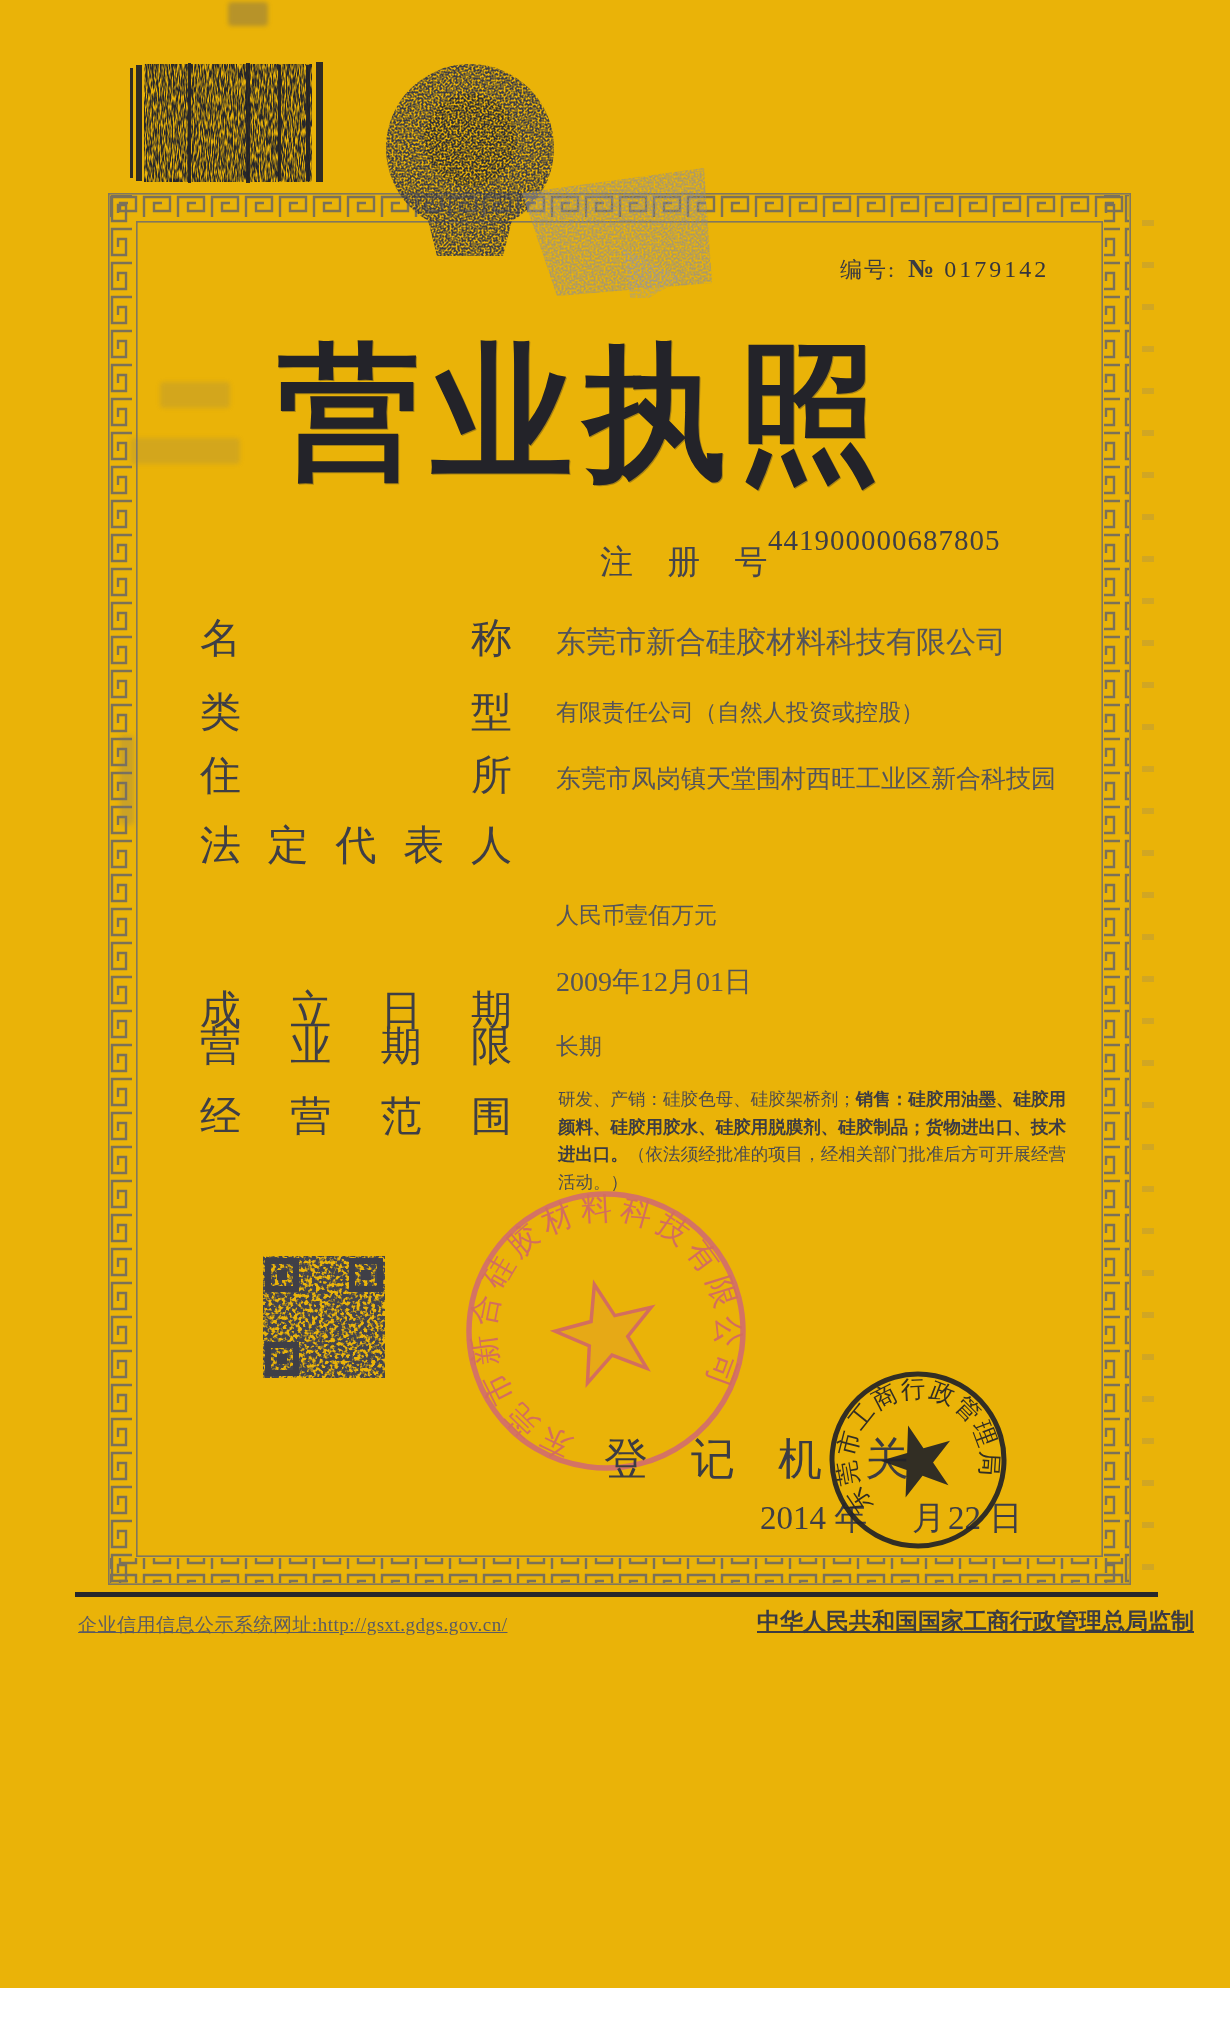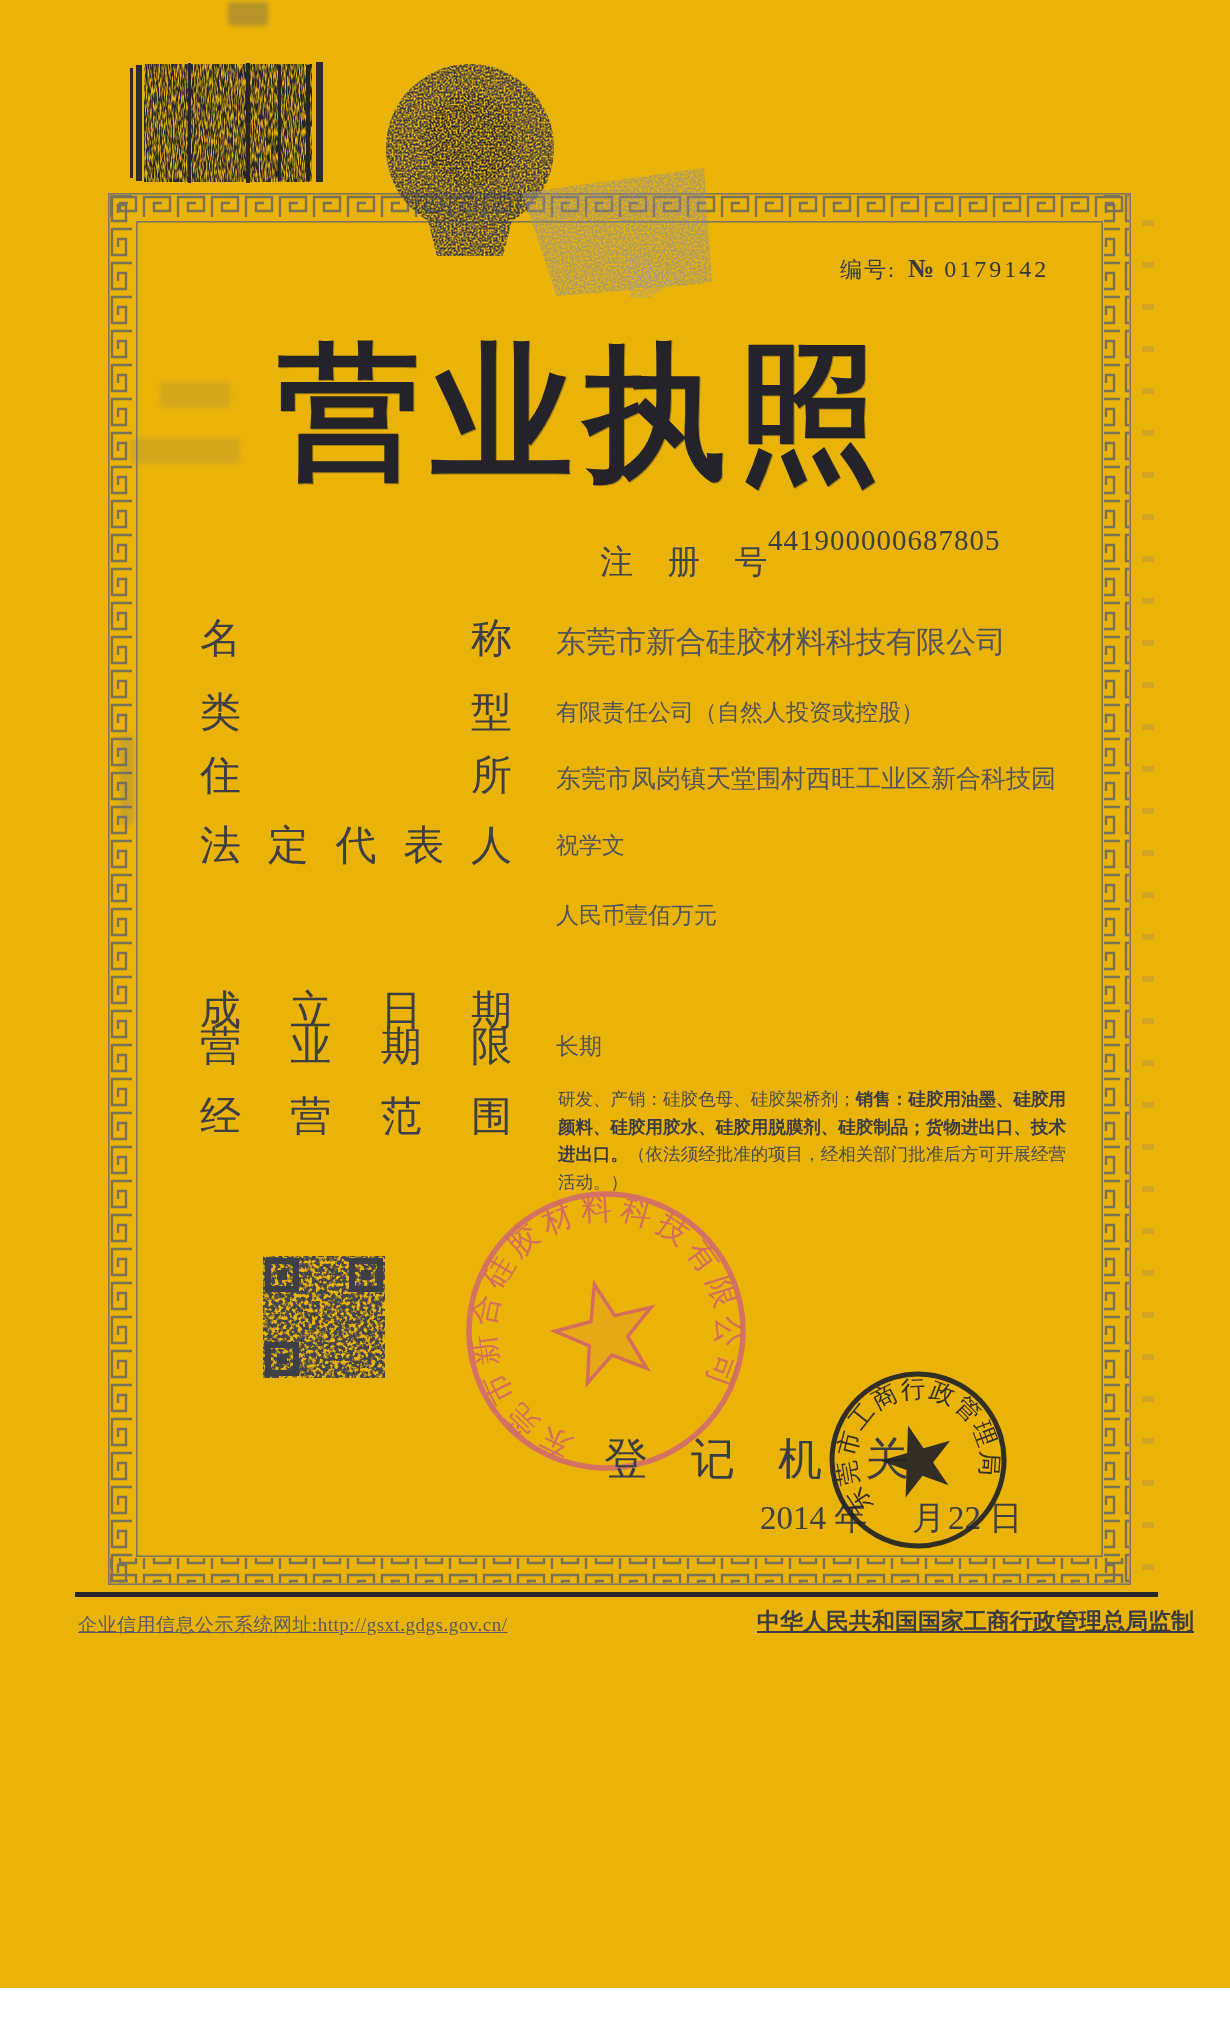--- a/index.html
+++ b/index.html
@@ -126,25 +126,25 @@
   <div class="abs flabel" style="top:616px">名称</div>
   <div class="abs fvalue v30" style="top:624px">东莞市新合硅胶材料科技有限公司</div>
 
   <div class="abs flabel" style="top:690px">类型</div>
   <div class="abs fvalue v29" style="top:699px">有限责任公司（自然人投资或控股）</div>
 
   <div class="abs flabel" style="top:753px">住所</div>
   <div class="abs fvalue v25" style="top:764px">东莞市凤岗镇天堂围村西旺工业区新合科技园</div>
 
   <div class="abs flabel" style="top:823px">法定代表人</div>
-  <div class="abs fvalue v29" style="top:832px">祝学文</div>
 
   <div class="abs fvalue v29" style="top:902px">人民币壹佰万元</div>
 
   <div class="abs flabel" style="top:988px">成立日期</div>
+  <div class="abs fvalue v28" style="top:965px">2009年12月01日</div>
 
   <div class="abs flabel" style="top:1024px">营业期限</div>
   <div class="abs fvalue v29" style="top:1033px">长期</div>
 
   <div class="abs flabel" style="top:1094px">经营范围</div>
   <div class="abs scopeblock">
     <span>研发、产销：硅胶色母、硅胶架桥剂；</span><span class="b">销售：硅胶用油墨、硅胶用颜料、硅胶用胶水、硅胶用脱膜剂、硅胶制品；货物进出口、技术进出口。</span><span>（依法须经批准的项目，经相关部门批准后方可开展经营活动。）</span>
   </div>
 
   <svg class="abs" style="left:257px; top:1250px;" width="134" height="134" aria-hidden="true">

